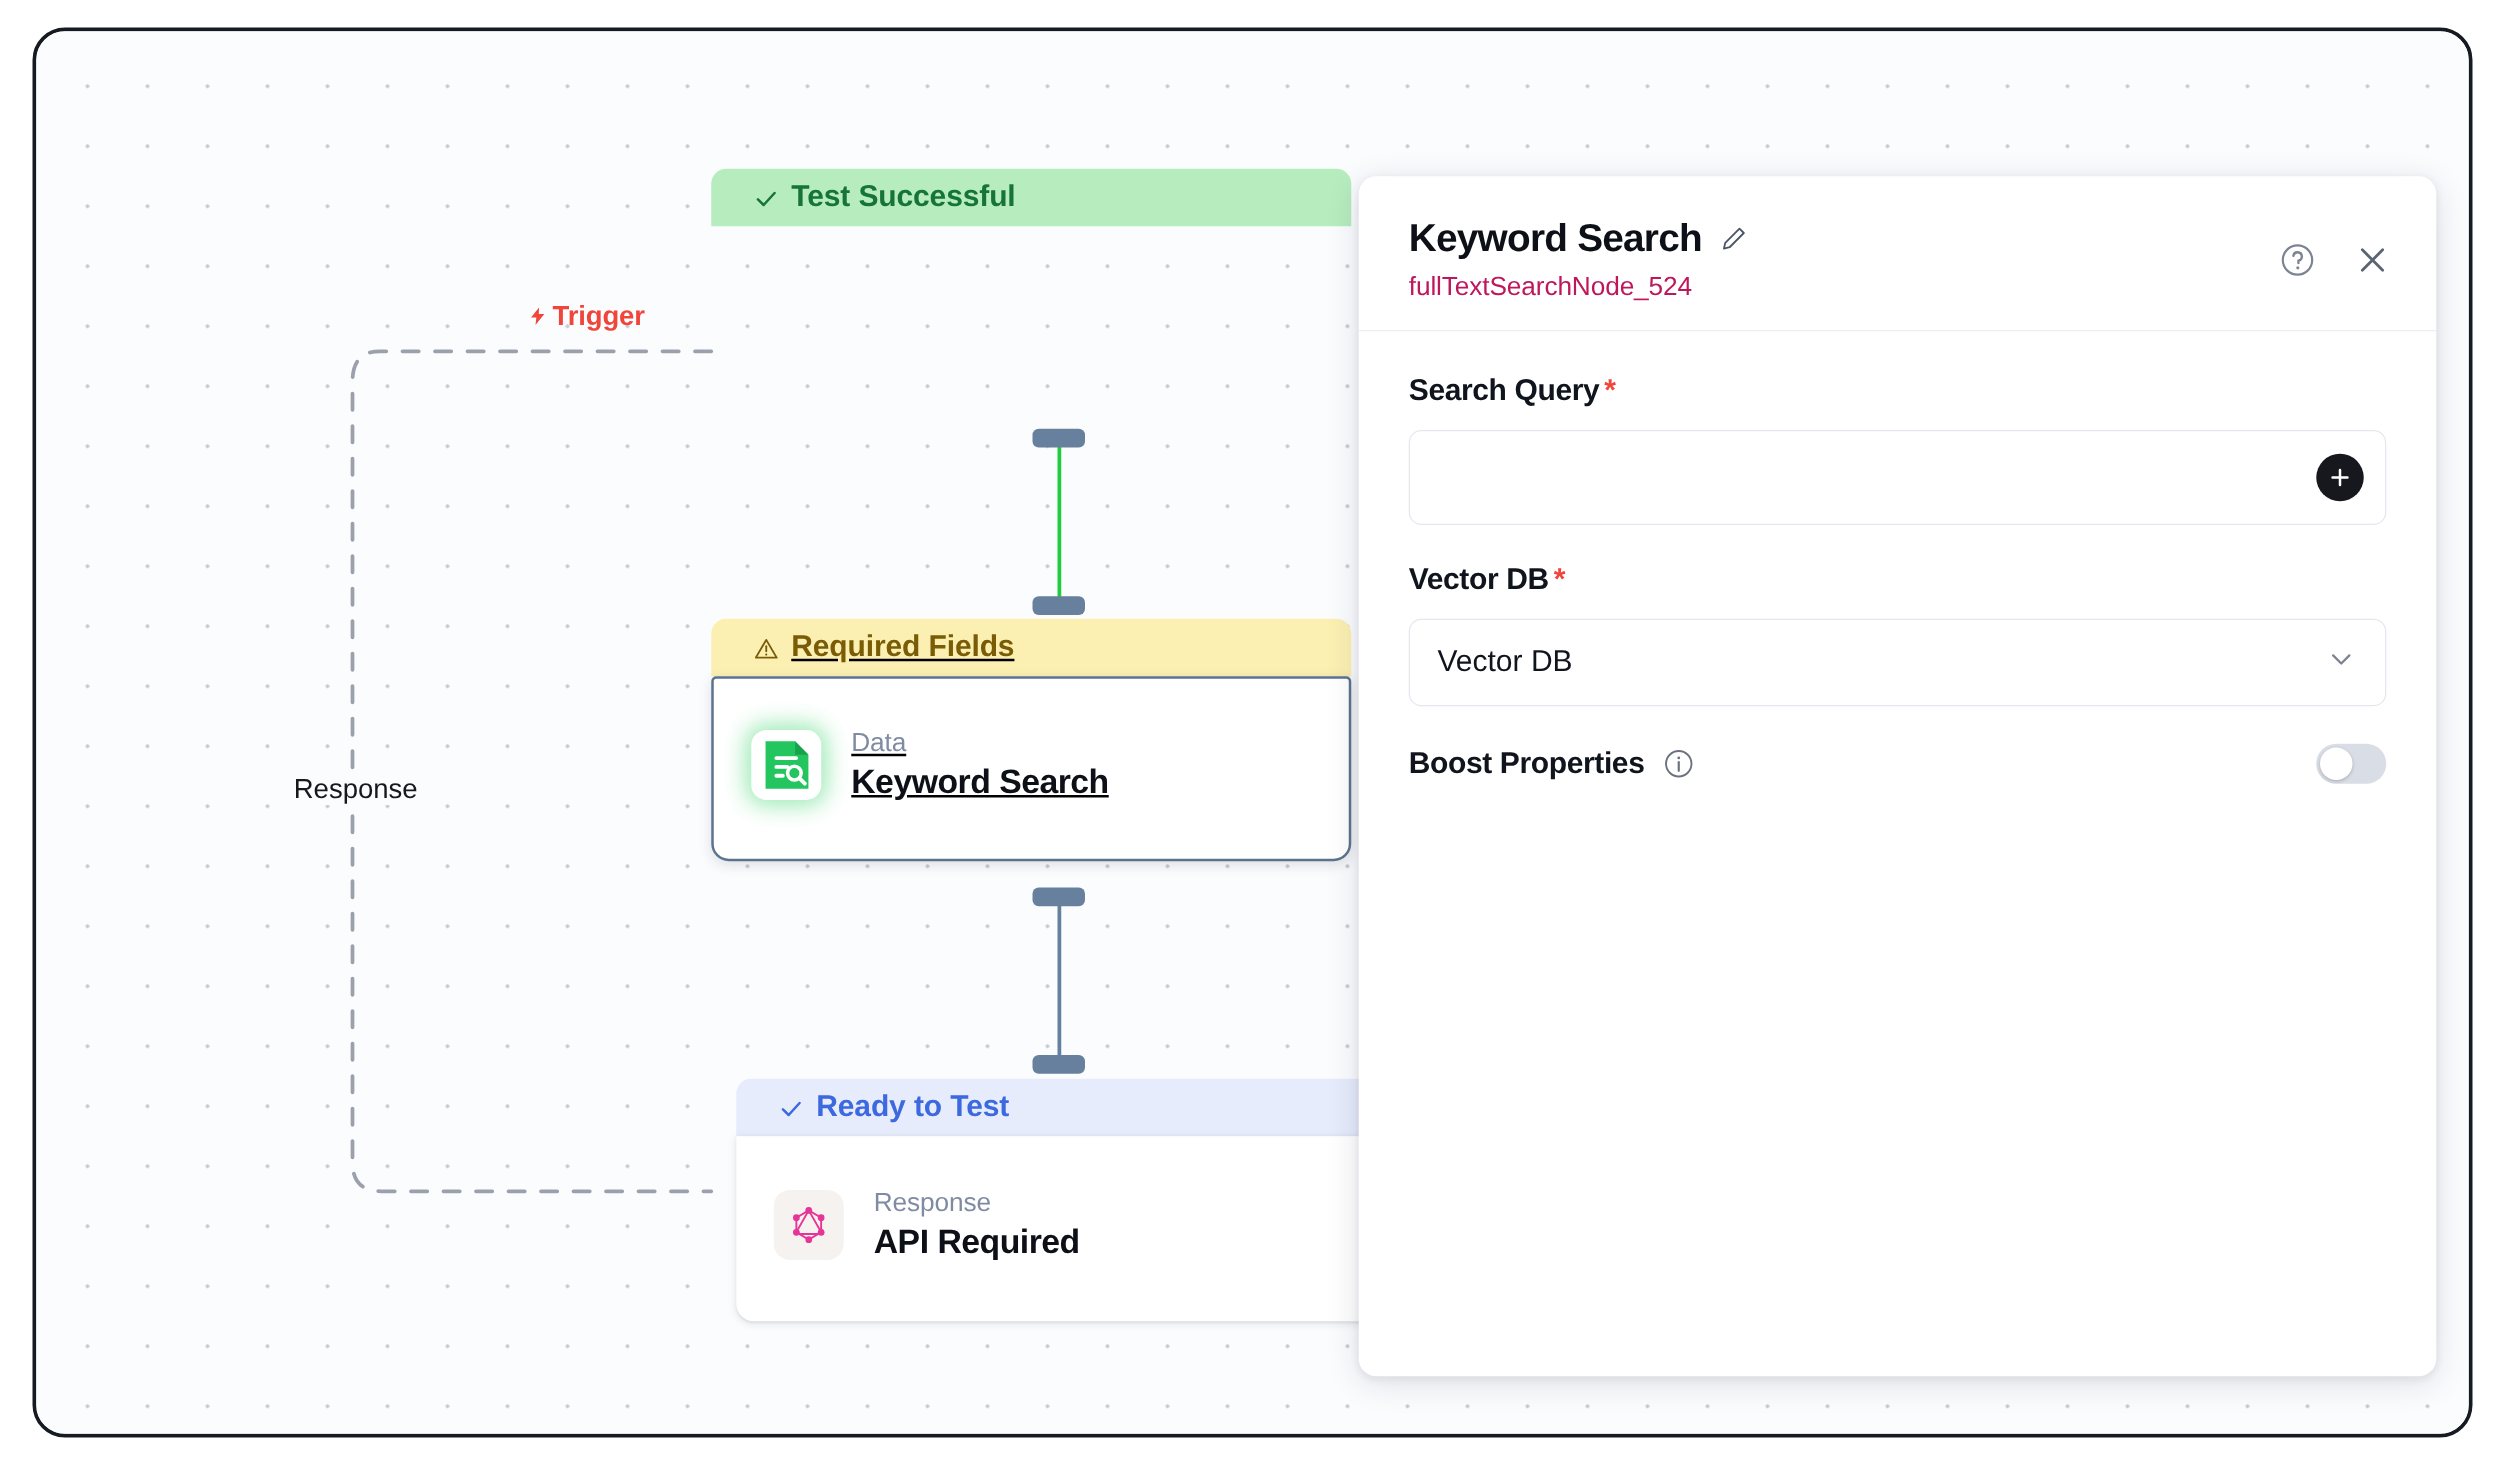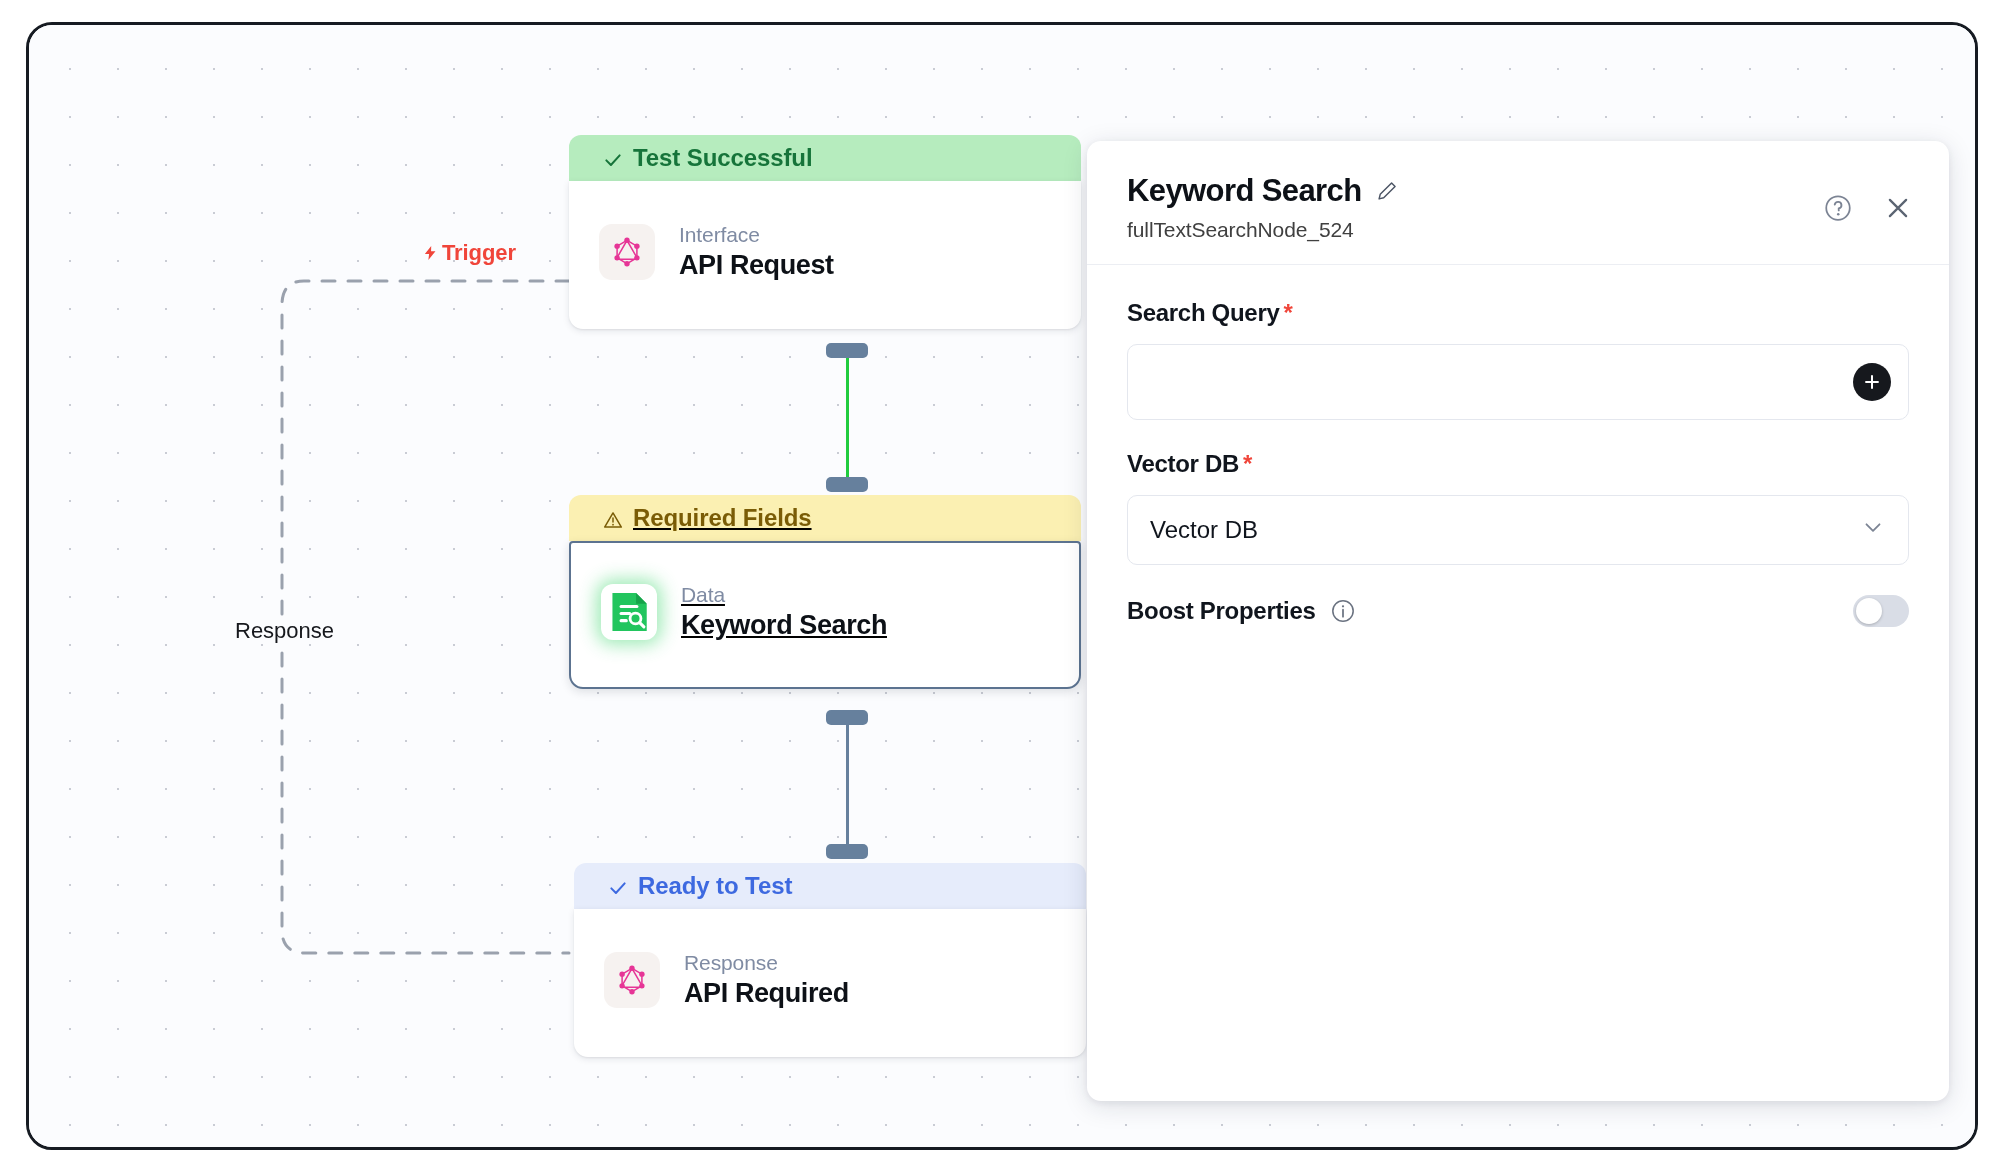--- a/index.html
+++ b/index.html
@@ -151,21 +151,21 @@
     margin: 0 0 0 0;
   }
   .panel-title-row { display: flex; align-items: center; gap: 14px; }
   .panel-title {
     font-size: 31px; font-weight: 700; color: #0d1117; letter-spacing: -0.6px;
   }
   .pencil-icon { width: 22px; height: 22px; display: inline-block; cursor: pointer; }
   .panel-sub {
     margin-top: 9px;
     font-size: 21px;
-    color: #404040;
+    color: #be185d;
     font-weight: 400;
     letter-spacing: -0.1px;
   }
   .panel-actions {
     position: absolute;
     right: 36px; top: 52px;
     display: flex; align-items: center; gap: 30px;
   }
   .icon-btn { width: 30px; height: 30px; display: block; cursor: pointer; }
 
@@ -272,110 +272,88 @@
     <div class="response-label">Response</div>
 
     <div class="node" style="left:540px; top:110px;">
       <div class="node-status status-success">
         <span class="status-ico">
           <svg viewBox="0 0 24 24" width="20" height="20">
               <path d="M4 12.5 L9.5 18 L20 6.5" fill="none" stroke="#16743a" stroke-width="2.4" stroke-linecap="round" stroke-linejoin="round"></path>
             </svg>
         </span>
         <span>Test Successful</span>
+      </div>
+    </div>
+
+    <div class="handle" style="left:797px; top:318px;"></div>
+    <div class="edge edge-green" style="left:817px; top:326px; height:132px;"></div>
+    <div class="handle" style="left:797px; top:452px;"></div>
+
+    <div class="node" style="left:540px; top:470px;text-decoration:underline;">
+      <div class="node-status status-warn">
+        <span class="status-ico">
+          <svg viewBox="0 0 24 24" width="20" height="20">
+            <path d="M12 3.5 L22 20.5 H2 Z" fill="none" stroke="#7a5c06" stroke-width="1.8" stroke-linejoin="round"></path>
+            <path d="M12 9.5 v5" stroke="#7a5c06" stroke-width="1.8" stroke-linecap="round"></path>
+            <circle cx="12" cy="17.6" r="1.05" fill="#7a5c06"></circle>
+          </svg>
+        </span>
+        <span>Required Fields</span>
+      </div>
+      <div class="node-body selected">
+        <div class="node-icon icon-data">
+          <svg viewBox="0 0 44 44" width="52" height="52">
+            <path d="M8 6 h20 l9 9 v23 a0 0 0 0 1 0 0 h-29 a0 0 0 0 1 0 0 Z" fill="#22c55e"></path>
+            <path d="M28 6 l9 9 h-9 Z" fill="#16a34a"></path>
+            <rect x="14" y="16" width="16" height="2.6" rx="1.3" fill="#fff"></rect>
+            <rect x="14" y="22" width="10" height="2.6" rx="1.3" fill="#fff"></rect>
+            <rect x="14" y="28" width="7" height="2.6" rx="1.3" fill="#fff"></rect>
+            <circle cx="27.5" cy="27.5" r="4.6" fill="none" stroke="#fff" stroke-width="2.4"></circle>
+            <path d="M31 31 l3.6 3.6" stroke="#fff" stroke-width="2.6" stroke-linecap="round"></path>
+          </svg>
+        </div>
+        <div class="node-text">
+          <span class="node-kind">Data</span>
+          <span class="node-title">Keyword Search</span>
+        </div>
+      </div>
+    </div>
+
+    <div class="handle" style="left:797px; top:685px;"></div>
+    <div class="edge edge-slate" style="left:817px; top:693px; height:133px;"></div>
+    <div class="handle" style="left:797px; top:819px;"></div>
+
+    <div class="node" style="left:560px; top:838px;">
+      <div class="node-status status-ready">
+        <span class="status-ico">
+          <svg viewBox="0 0 24 24" width="20" height="20">
+              <path d="M4 12.5 L9.5 18 L20 6.5" fill="none" stroke="#3d69e0" stroke-width="2.4" stroke-linecap="round" stroke-linejoin="round"></path>
+            </svg>
+        </span>
+        <span>Ready to Test</span>
       </div>
       <div class="node-body">
         <div class="node-icon icon-graphql">
           <svg viewBox="0 0 40 40" width="36" height="36">
             <g stroke="#e63596" stroke-width="1.7" fill="none">
               <path d="M20 7 L32 28 L8 28 Z"></path>
               <path d="M20 7 L31 13.5 L31 26.5 L20 33 L9 26.5 L9 13.5 Z"></path>
             </g>
             <g fill="#e63596">
               <circle cx="20" cy="7" r="3"></circle>
                 <circle cx="31" cy="13.5" r="3"></circle>
               <circle cx="31" cy="26.5" r="3"></circle>
                 <circle cx="20" cy="33" r="3"></circle>
               <circle cx="9" cy="26.5" r="3"></circle>
                 <circle cx="9" cy="13.5" r="3"></circle>
             </g>
           </svg>
         </div>
         <div class="node-text">
-          <span class="node-kind">Interface</span>
-          <span class="node-title">API Request</span>
-        </div>
-      </div>
-    </div>
-
-    <div class="handle" style="left:797px; top:318px;"></div>
-    <div class="edge edge-green" style="left:817px; top:326px; height:132px;"></div>
-    <div class="handle" style="left:797px; top:452px;"></div>
-
-    <div class="node" style="left:540px; top:470px;text-decoration:underline;">
-      <div class="node-status status-warn">
-        <span class="status-ico">
-          <svg viewBox="0 0 24 24" width="20" height="20">
-            <path d="M12 3.5 L22 20.5 H2 Z" fill="none" stroke="#7a5c06" stroke-width="1.8" stroke-linejoin="round"></path>
-            <path d="M12 9.5 v5" stroke="#7a5c06" stroke-width="1.8" stroke-linecap="round"></path>
-            <circle cx="12" cy="17.6" r="1.05" fill="#7a5c06"></circle>
-          </svg>
-        </span>
-        <span>Required Fields</span>
-      </div>
-      <div class="node-body selected">
-        <div class="node-icon icon-data">
-          <svg viewBox="0 0 44 44" width="52" height="52">
-            <path d="M8 6 h20 l9 9 v23 a0 0 0 0 1 0 0 h-29 a0 0 0 0 1 0 0 Z" fill="#22c55e"></path>
-            <path d="M28 6 l9 9 h-9 Z" fill="#16a34a"></path>
-            <rect x="14" y="16" width="16" height="2.6" rx="1.3" fill="#fff"></rect>
-            <rect x="14" y="22" width="10" height="2.6" rx="1.3" fill="#fff"></rect>
-            <rect x="14" y="28" width="7" height="2.6" rx="1.3" fill="#fff"></rect>
-            <circle cx="27.5" cy="27.5" r="4.6" fill="none" stroke="#fff" stroke-width="2.4"></circle>
-            <path d="M31 31 l3.6 3.6" stroke="#fff" stroke-width="2.6" stroke-linecap="round"></path>
-          </svg>
-        </div>
-        <div class="node-text">
-          <span class="node-kind">Data</span>
-          <span class="node-title">Keyword Search</span>
-        </div>
-      </div>
-    </div>
-
-    <div class="handle" style="left:797px; top:685px;"></div>
-    <div class="edge edge-slate" style="left:817px; top:693px; height:133px;"></div>
-    <div class="handle" style="left:797px; top:819px;"></div>
-
-    <div class="node" style="left:545px; top:838px;">
-      <div class="node-status status-ready">
-        <span class="status-ico">
-          <svg viewBox="0 0 24 24" width="20" height="20">
-              <path d="M4 12.5 L9.5 18 L20 6.5" fill="none" stroke="#3d69e0" stroke-width="2.4" stroke-linecap="round" stroke-linejoin="round"></path>
-            </svg>
-        </span>
-        <span>Ready to Test</span>
-      </div>
-      <div class="node-body">
-        <div class="node-icon icon-graphql">
-          <svg viewBox="0 0 40 40" width="36" height="36">
-            <g stroke="#e63596" stroke-width="1.7" fill="none">
-              <path d="M20 7 L32 28 L8 28 Z"></path>
-              <path d="M20 7 L31 13.5 L31 26.5 L20 33 L9 26.5 L9 13.5 Z"></path>
-            </g>
-            <g fill="#e63596">
-              <circle cx="20" cy="7" r="3"></circle>
-                <circle cx="31" cy="13.5" r="3"></circle>
-              <circle cx="31" cy="26.5" r="3"></circle>
-                <circle cx="20" cy="33" r="3"></circle>
-              <circle cx="9" cy="26.5" r="3"></circle>
-                <circle cx="9" cy="13.5" r="3"></circle>
-            </g>
-          </svg>
-        </div>
-        <div class="node-text">
           <span class="node-kind">Response</span>
           <span class="node-title">API Required</span>
         </div>
       </div>
     </div>
 
     <div class="panel">
 
       <div class="panel-head">
         <div class="panel-title-row">

